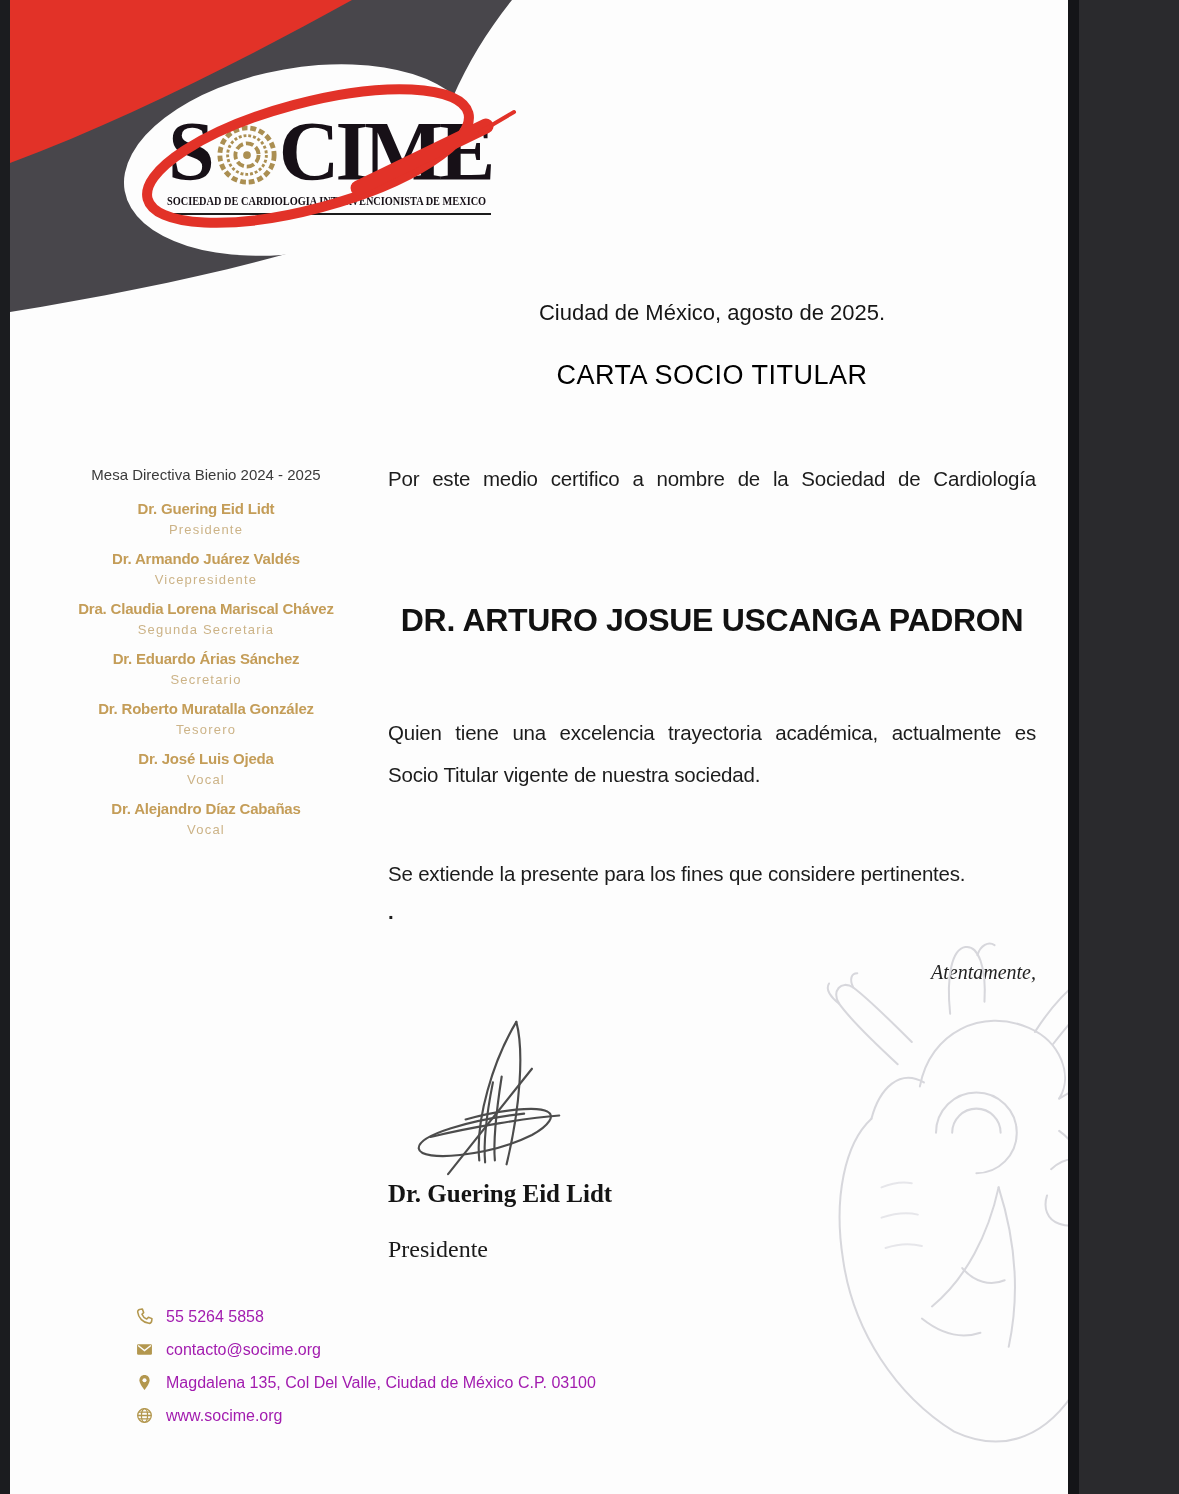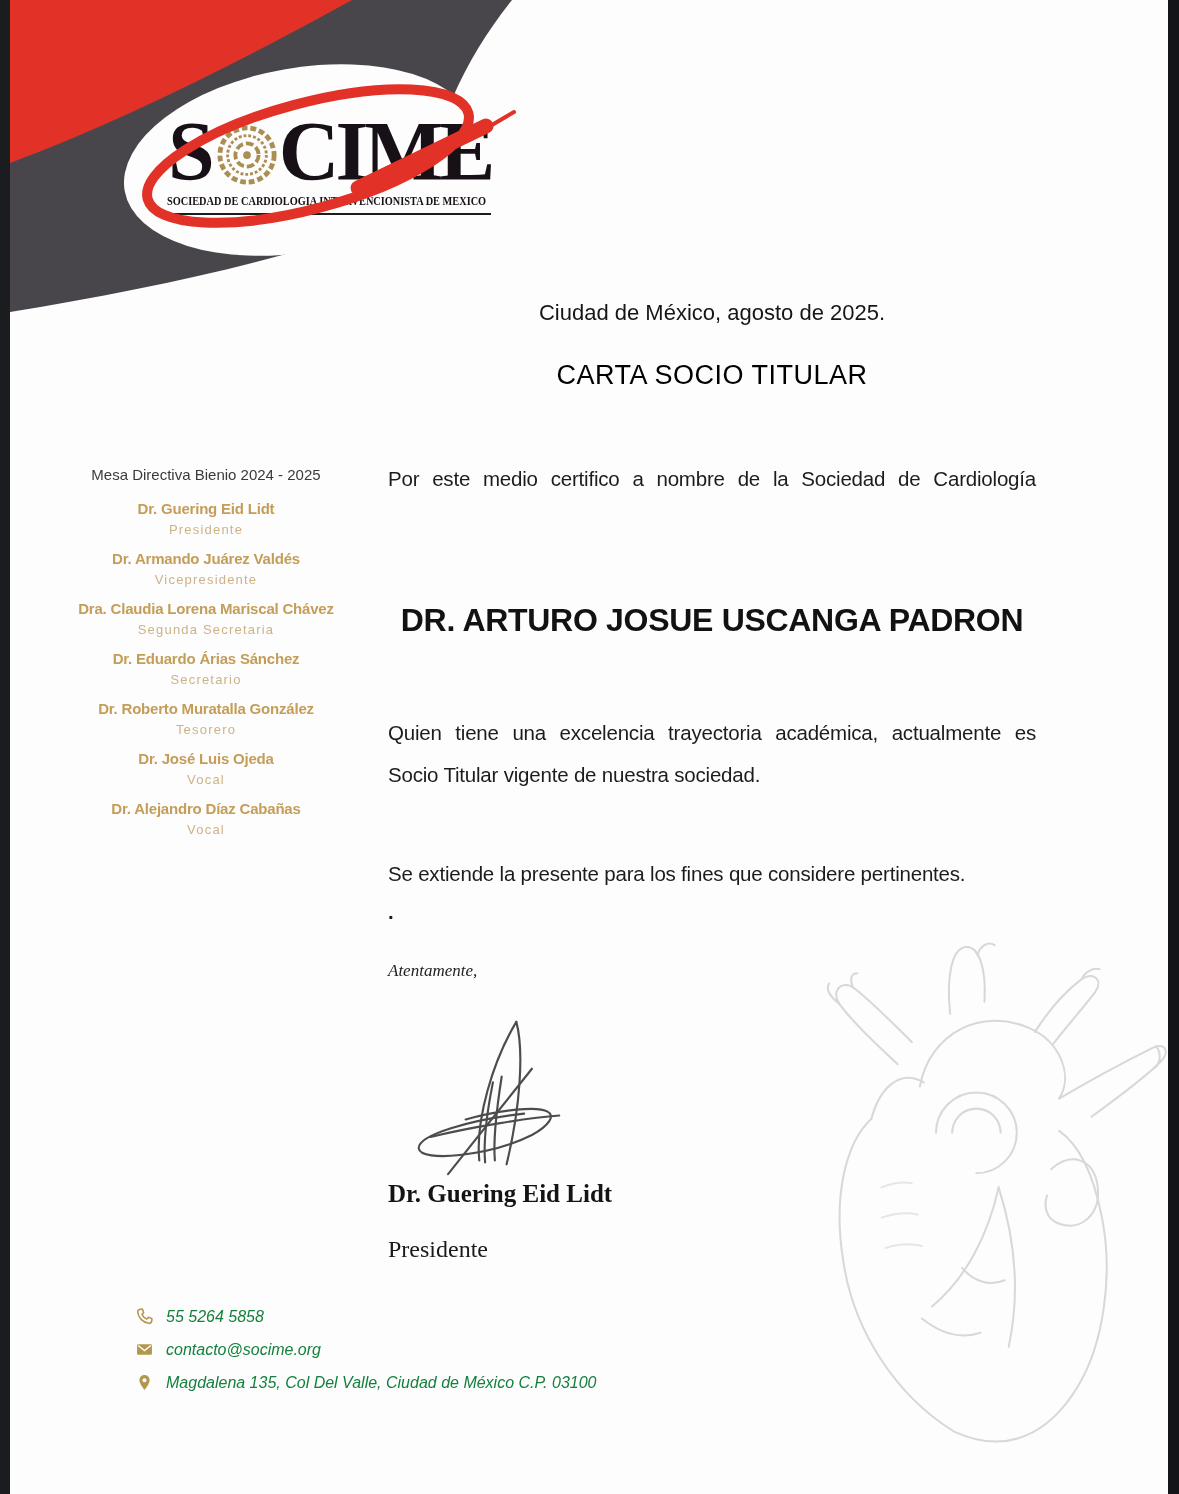--- a/index.html
+++ b/index.html
@@ -1,17 +1,17 @@
 <!DOCTYPE html>
 <html><head>
 <meta charset="utf-8">
 <style>
   html,body{margin:0;padding:0;background:#2a2a2d;}
   .page{
-    position:relative;width:1179px;height:1494px;background:#fdfdfd;
+    position:relative;width:1079px;height:1494px;background:#fdfdfd;
     overflow:hidden;font-family:"Liberation Sans",sans-serif;color:#1f1f1f;
   }
   .edge{position:absolute;top:0;height:1494px;background:#1b1c1f;z-index:50;}
   .edge-left{left:0;width:10px;}
   .edge-right{right:0;width:11px;background:#141518;}
 
   
   .deco{position:absolute;left:0;top:0;z-index:1;}
 
   
@@ -27,37 +27,37 @@
   
   .col{position:absolute;left:388px;width:648px;}
   .dateline{top:300px;text-align:center;font-size:22px;color:#161616;}
   .title{top:360px;text-align:center;font-size:27px;letter-spacing:.5px;color:#000000;}
   .jline{font-size:20.5px;letter-spacing:-.2px;color:#1c1c1c;text-align:justify;text-align-last:justify;}
   .pline{font-size:20.5px;letter-spacing:-.2px;color:#1c1c1c;}
   .l-intro1{top:467px;} .l-intro2{top:509px;}
   .member-name{top:602px;text-align:center;font-size:32px;font-weight:700;letter-spacing:-.3px;color:#121212;}
   .l-body1{top:721px;} .l-body2{top:763px;}
   .l-close{top:862px;} .l-dot{top:900px;font-weight:700;}
-  .salutation{top:961px;font-family:"Liberation Serif",serif;font-style:italic;font-size:17px;color:#222;}
+  .salutation{top:961px;font-family:"Liberation Serif",serif;font-style:italic;font-size:20px;color:#222;text-align:right;}
   .signer-name{top:1180px;font-family:"Liberation Serif",serif;font-weight:700;font-size:25px;color:#141414;}
   .signer-role{top:1236px;font-family:"Liberation Serif",serif;font-size:24px;color:#1a1a1a;}
   .signature{position:absolute;left:405px;top:1018px;z-index:2;}
 
   
   .board{position:absolute;left:55px;top:466px;width:302px;text-align:center;z-index:2;}
   .board-heading{font-size:15px;color:#3a3a3a;margin-bottom:17px;white-space:nowrap;}
   .board-member{margin-bottom:13px;}
   .board-name{font-size:15px;font-weight:700;color:#c49d58;letter-spacing:-.2px;white-space:nowrap;}
   .board-role{font-size:13px;color:#ccb387;letter-spacing:1.2px;margin-top:5px;}
 
   
   .footer{position:absolute;left:136px;top:1300px;z-index:2;}
   .f-row{display:flex;align-items:center;height:33px;}
   .f-icon{width:17px;height:17px;margin-right:13px;flex:0 0 auto;}
-  .f-text{font-size:16px;color:#15803d;white-space:nowrap;font-style:italic;}
+  .f-text{font-size:16px;color:#a21caf;white-space:nowrap;}
 
   .heart{position:absolute;left:800px;top:935px;z-index:1;}
 </style>
 </head>
 <body>
 
 <div class="page">
 
   <div class="edge edge-left"></div>
   <div class="edge edge-right"></div>
@@ -184,15 +184,23 @@
       </svg>
       <span class="f-text">contacto@socime.org</span>
     </div>
     <div class="f-row">
       <svg class="f-icon" viewBox="0 0 16 16">
         <path d="M8,1 C5.2,1 3.2,3.1 3.2,5.9 C3.2,9.4 8,15 8,15 C8,15 12.8,9.4 12.8,5.9 C12.8,3.1 10.8,1 8,1 Z" fill="#b3974e"></path>
         <circle cx="8" cy="5.9" r="1.9" fill="#fdfdfd"></circle>
       </svg>
       <span class="f-text">Magdalena 135, Col Del Valle, Ciudad de México C.P. 03100</span>
     </div>
+    <div class="f-row">
+      <svg class="f-icon" viewBox="0 0 16 16" fill="none" stroke="#b3974e" stroke-width="1.2">
+        <circle cx="8" cy="8" r="6.4"></circle>
+        <ellipse cx="8" cy="8" rx="2.9" ry="6.4"></ellipse>
+        <path d="M1.6,8 L14.4,8 M2.5,4.8 L13.5,4.8 M2.5,11.2 L13.5,11.2"></path>
+      </svg>
+      <span class="f-text">www.socime.org</span>
+    </div>
   </div>
 
 </div>
 
 </body></html>

